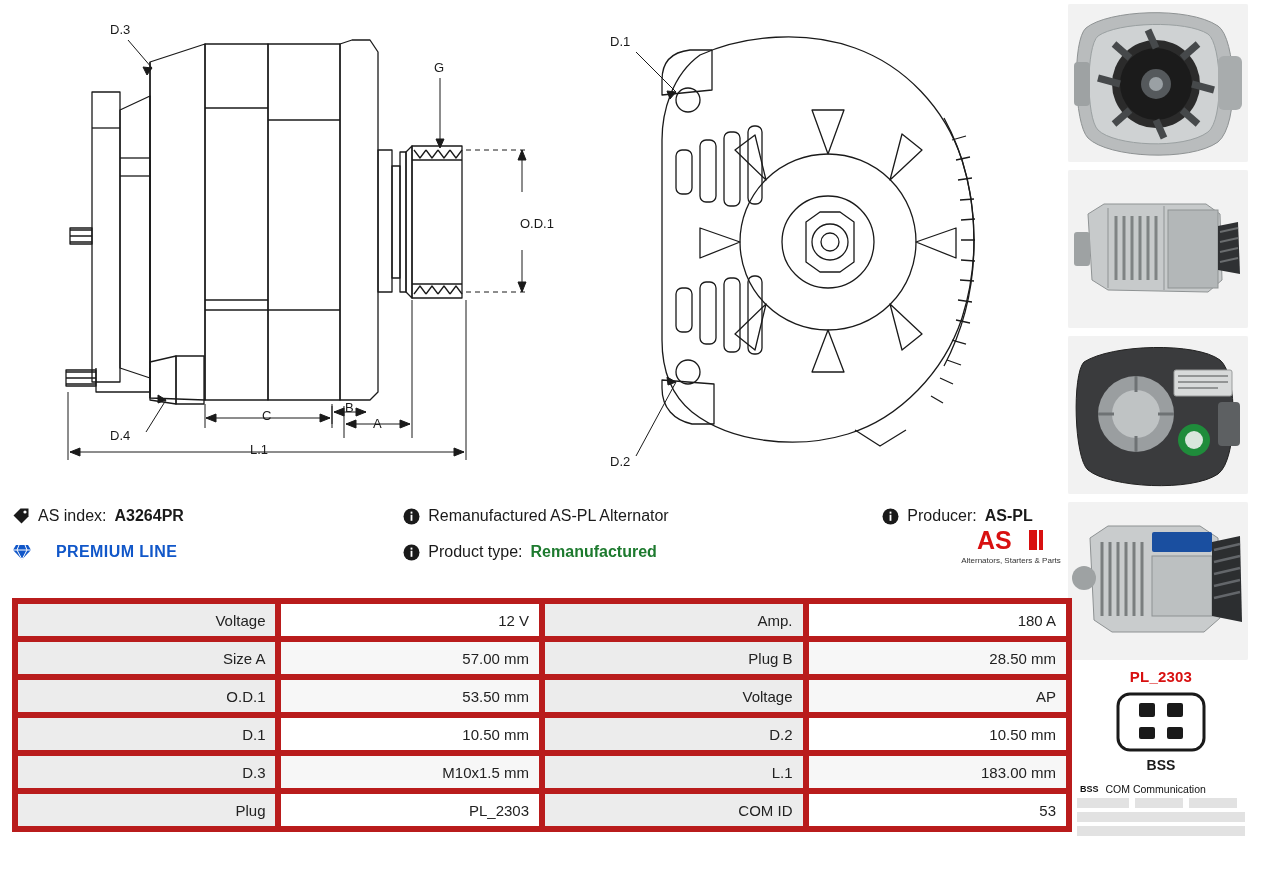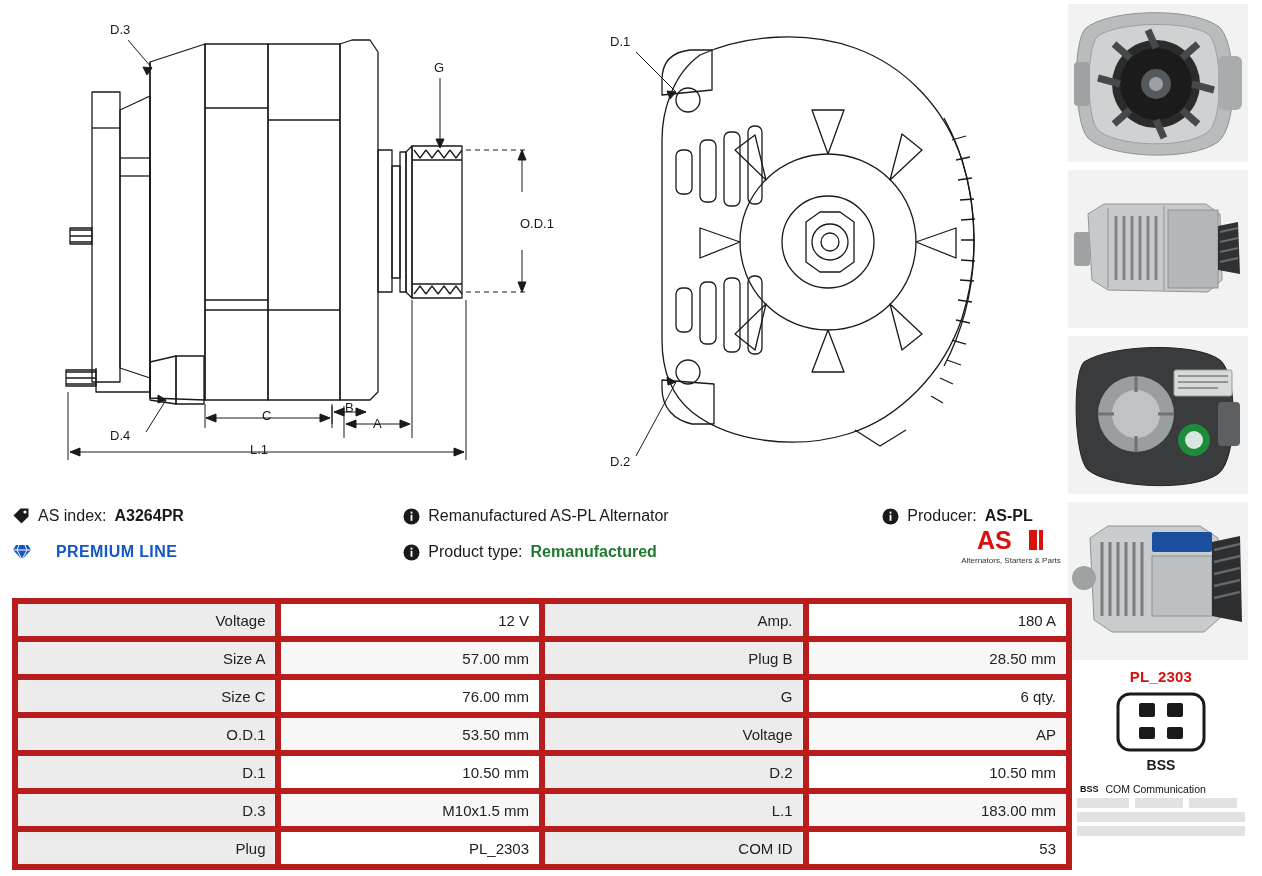--- a/index.html
+++ b/index.html
@@ -463,26 +463,20 @@
         <td class="lbl">Voltage</td>
         <td class="val">12 V</td>
         <td class="lbl">Amp.</td>
         <td class="val">180 A</td>
       </tr>
       <tr class="alt">
         <td class="lbl">Size A</td>
         <td class="val">57.00 mm</td>
         <td class="lbl">Plug B</td>
         <td class="val">28.50 mm</td>
-      </tr>
-      <tr>
-        <td class="lbl">Size C</td>
-        <td class="val">76.00 mm</td>
-        <td class="lbl">G</td>
-        <td class="val">6 qty.</td>
       </tr>
       <tr class="alt">
         <td class="lbl">O.D.1</td>
         <td class="val">53.50 mm</td>
         <td class="lbl">Voltage</td>
         <td class="val">AP</td>
       </tr>
       <tr>
         <td class="lbl">D.1</td>
         <td class="val">10.50 mm</td>

